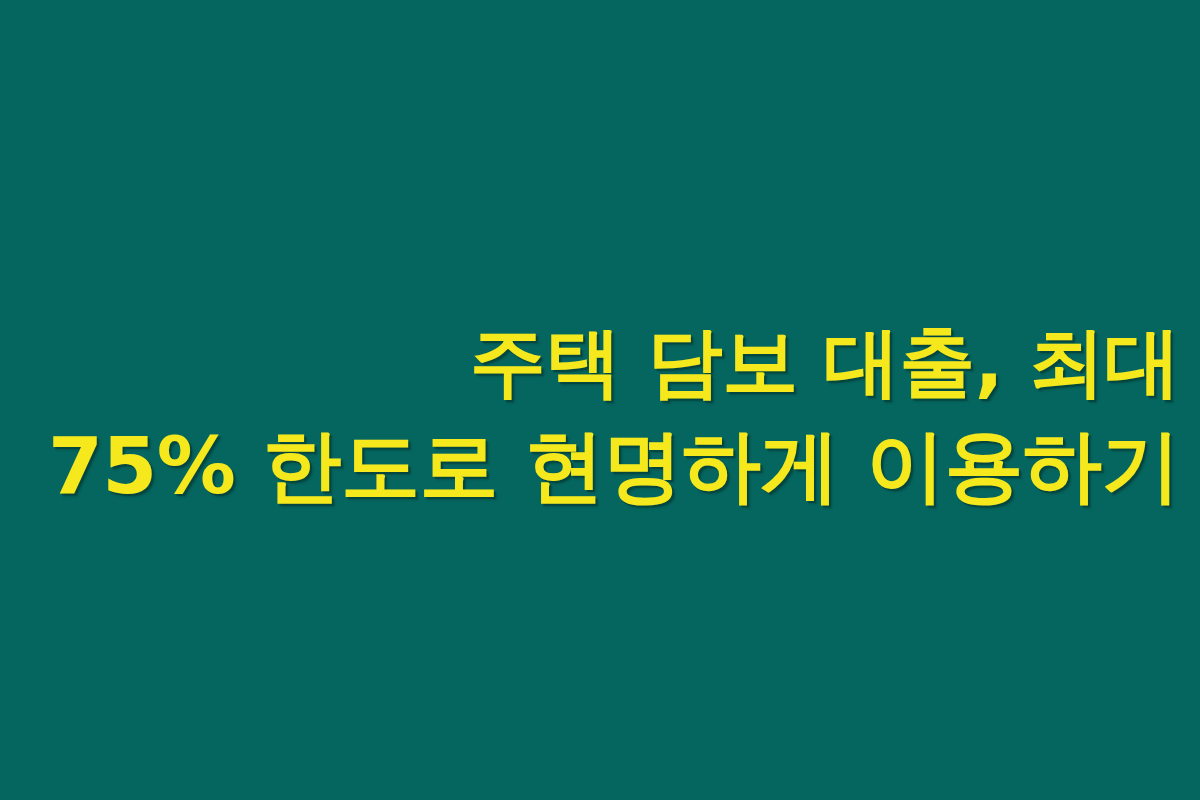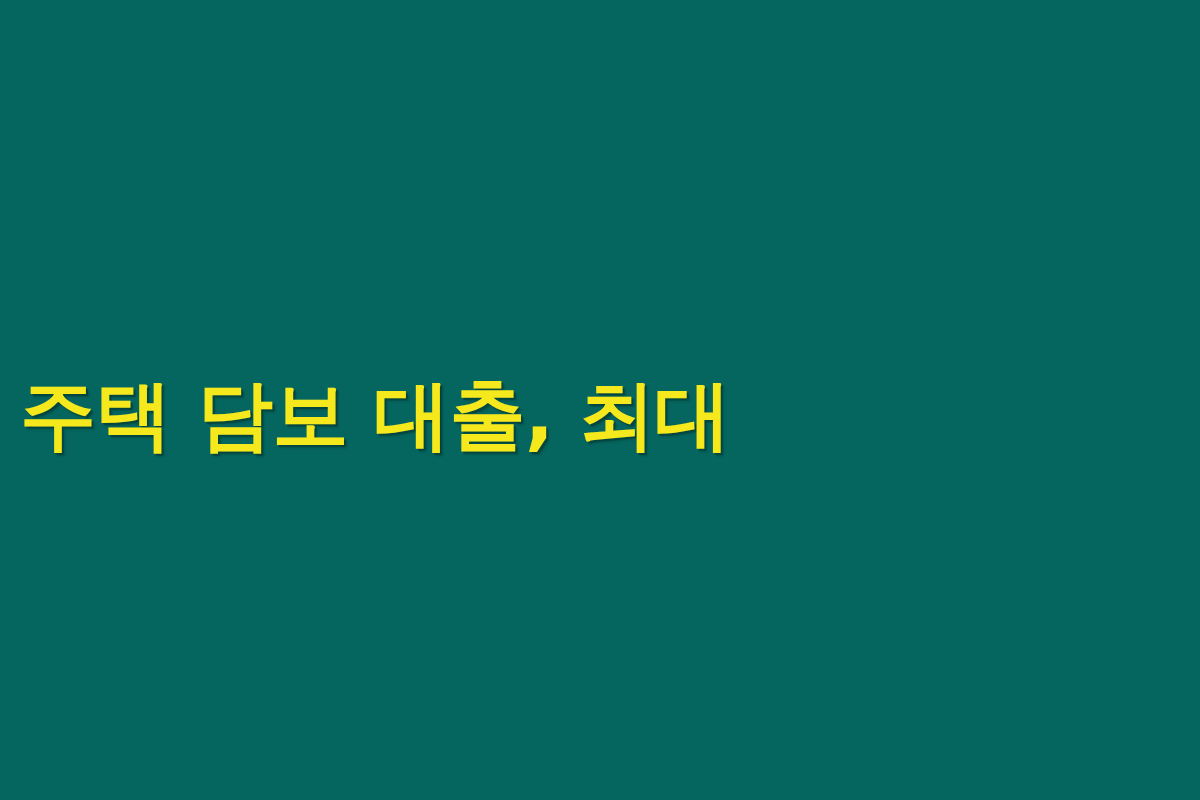--- a/index.html
+++ b/index.html
@@ -20,21 +20,21 @@
     height: 800px;
     background: #05665F;
     display: flex;
     align-items: center;
     justify-content: center;
     box-sizing: border-box;
   }
 
   #headline {
     width: 100%;
-    text-align: left;
+    text-align: right;
     padding: 0 20px;
     box-sizing: border-box;
     
     transform: translateY(-1px);
     margin-top: 32px;
   }
 
   .headline-line {
     display: block;
     color: #F5E81C;
@@ -55,16 +55,17 @@
 </style>
 </head>
 <body>
 
 <div id="banner" style="background: rgb(5, 102, 95);">
 
   <div id="headline">
 
     <span class="headline-line line-1" style="color: rgb(245, 232, 28);">주택 담보 대출, 최대</span>
 
+    <span class="headline-line line-2" style="color: rgb(245, 232, 28);">75% 한도로 현명하게 이용하기</span>
 
   </div>
 
 </div>
 
 </body></html>

